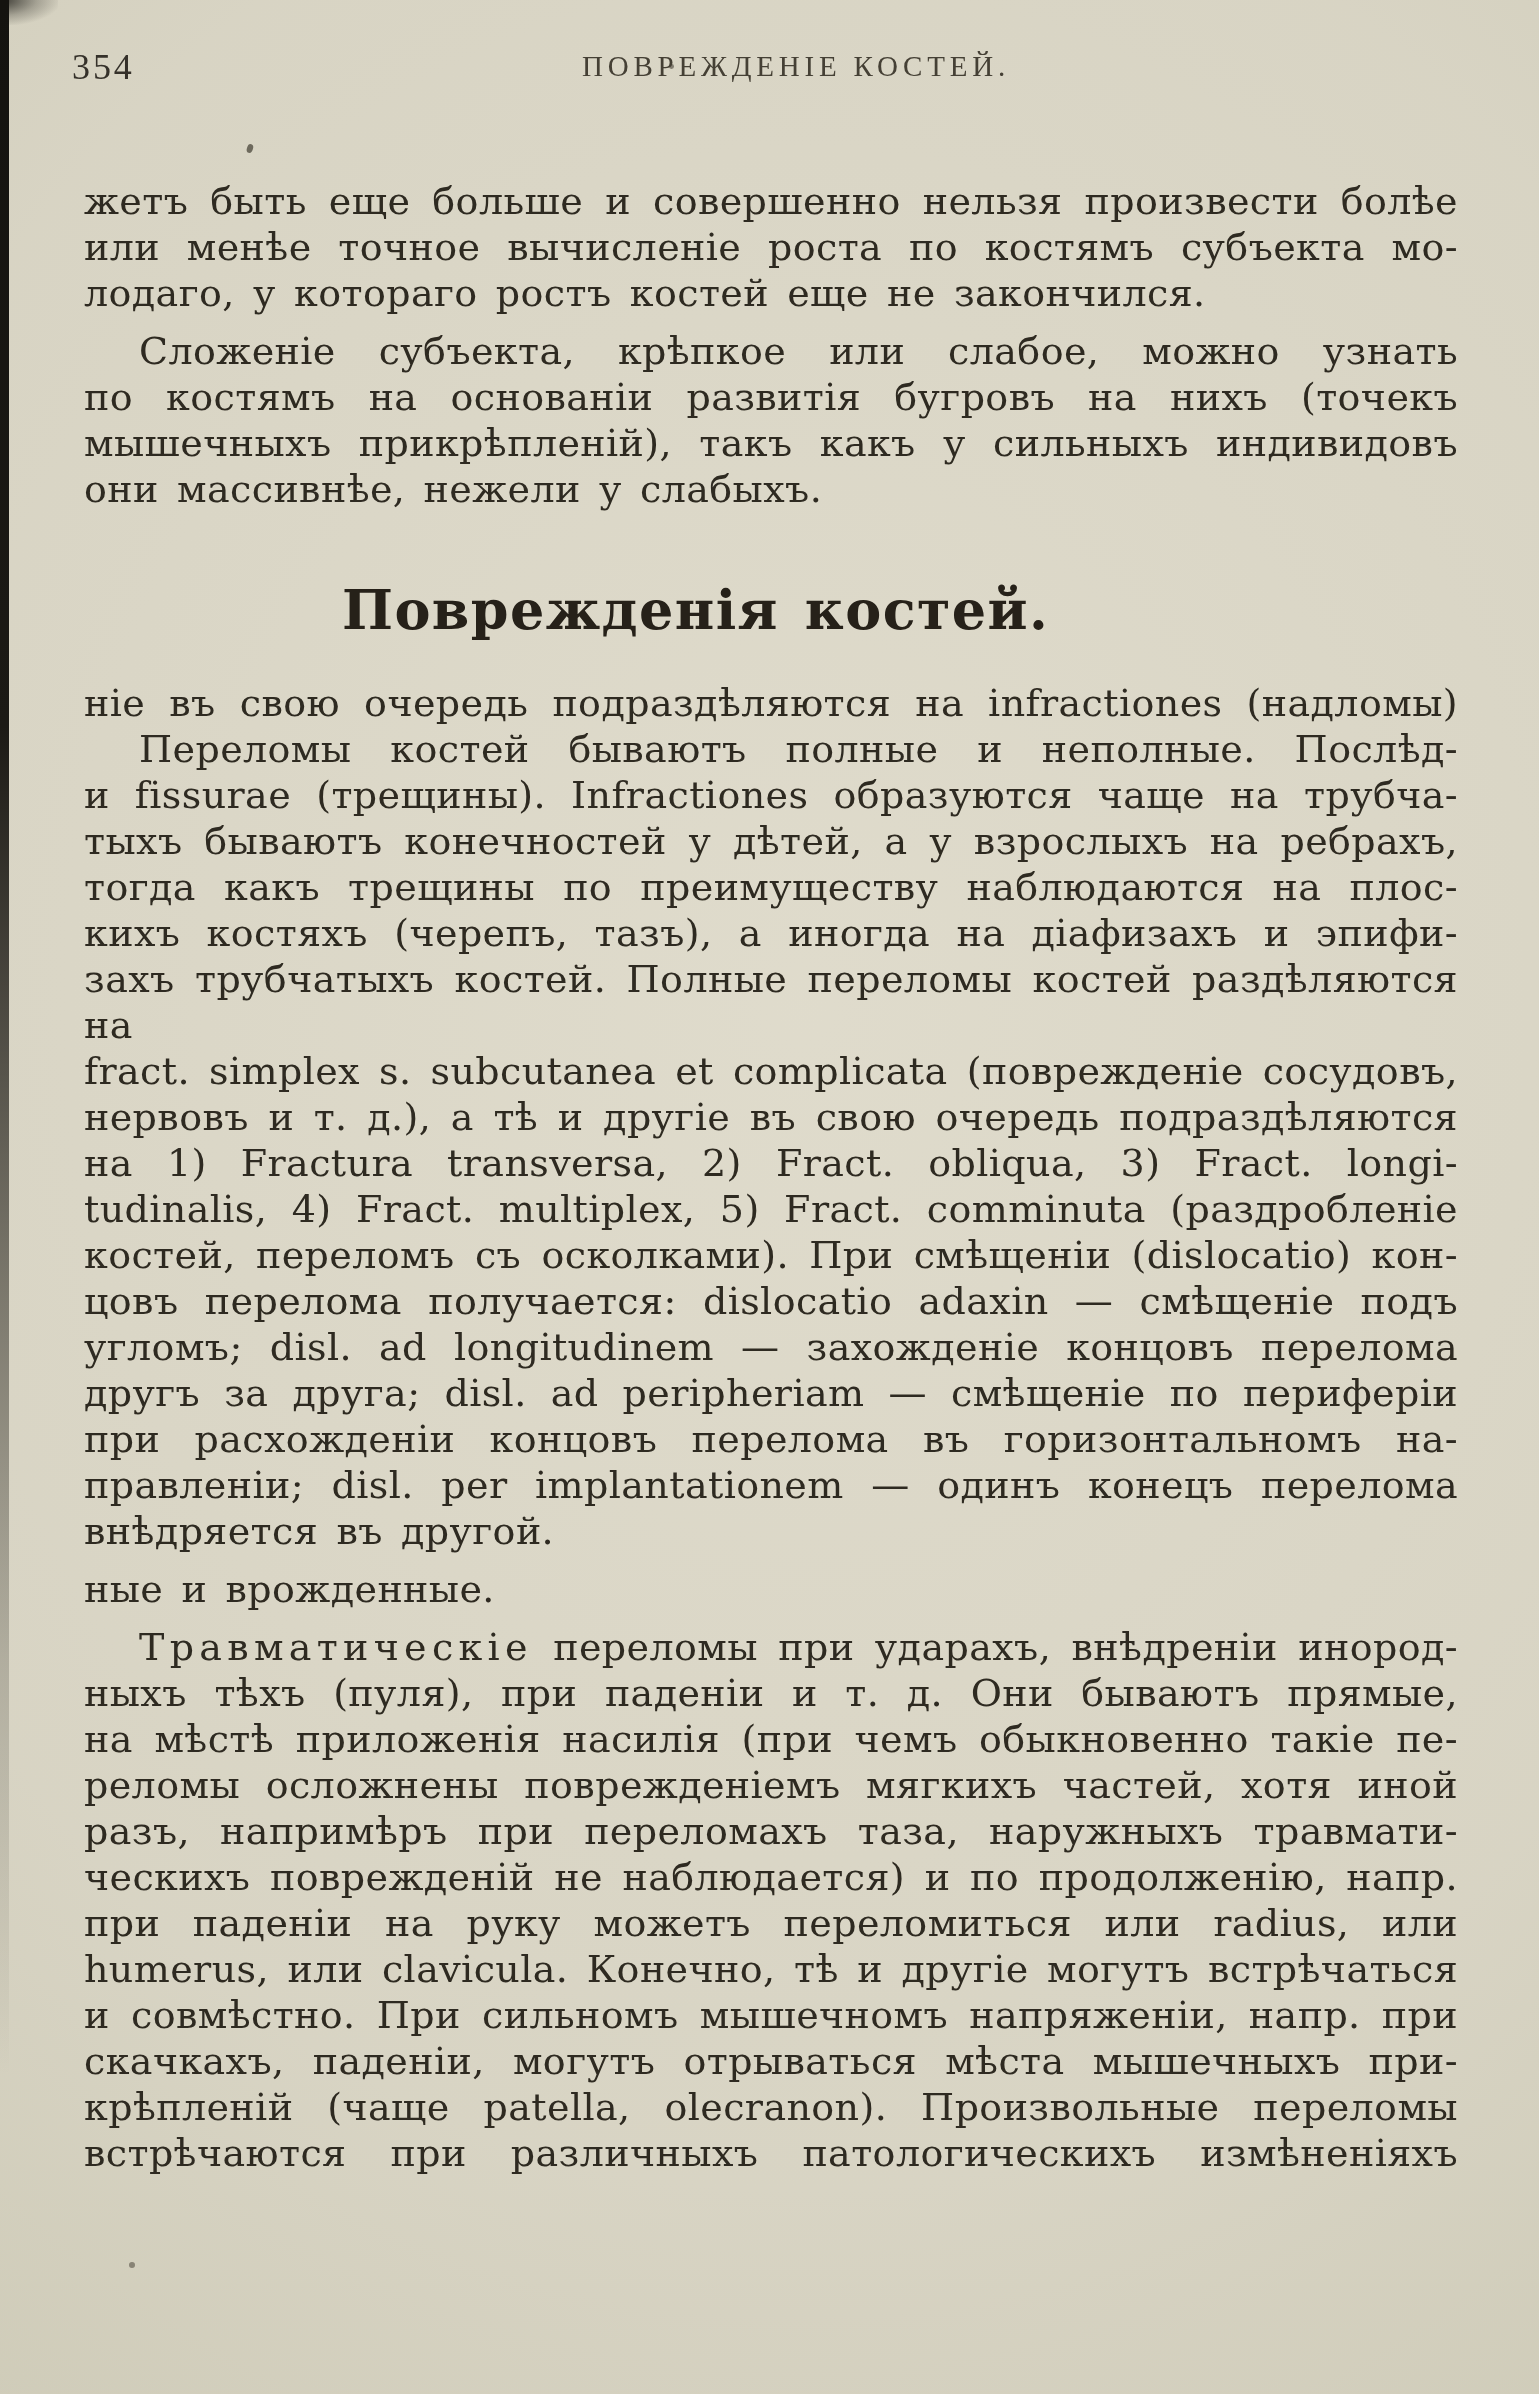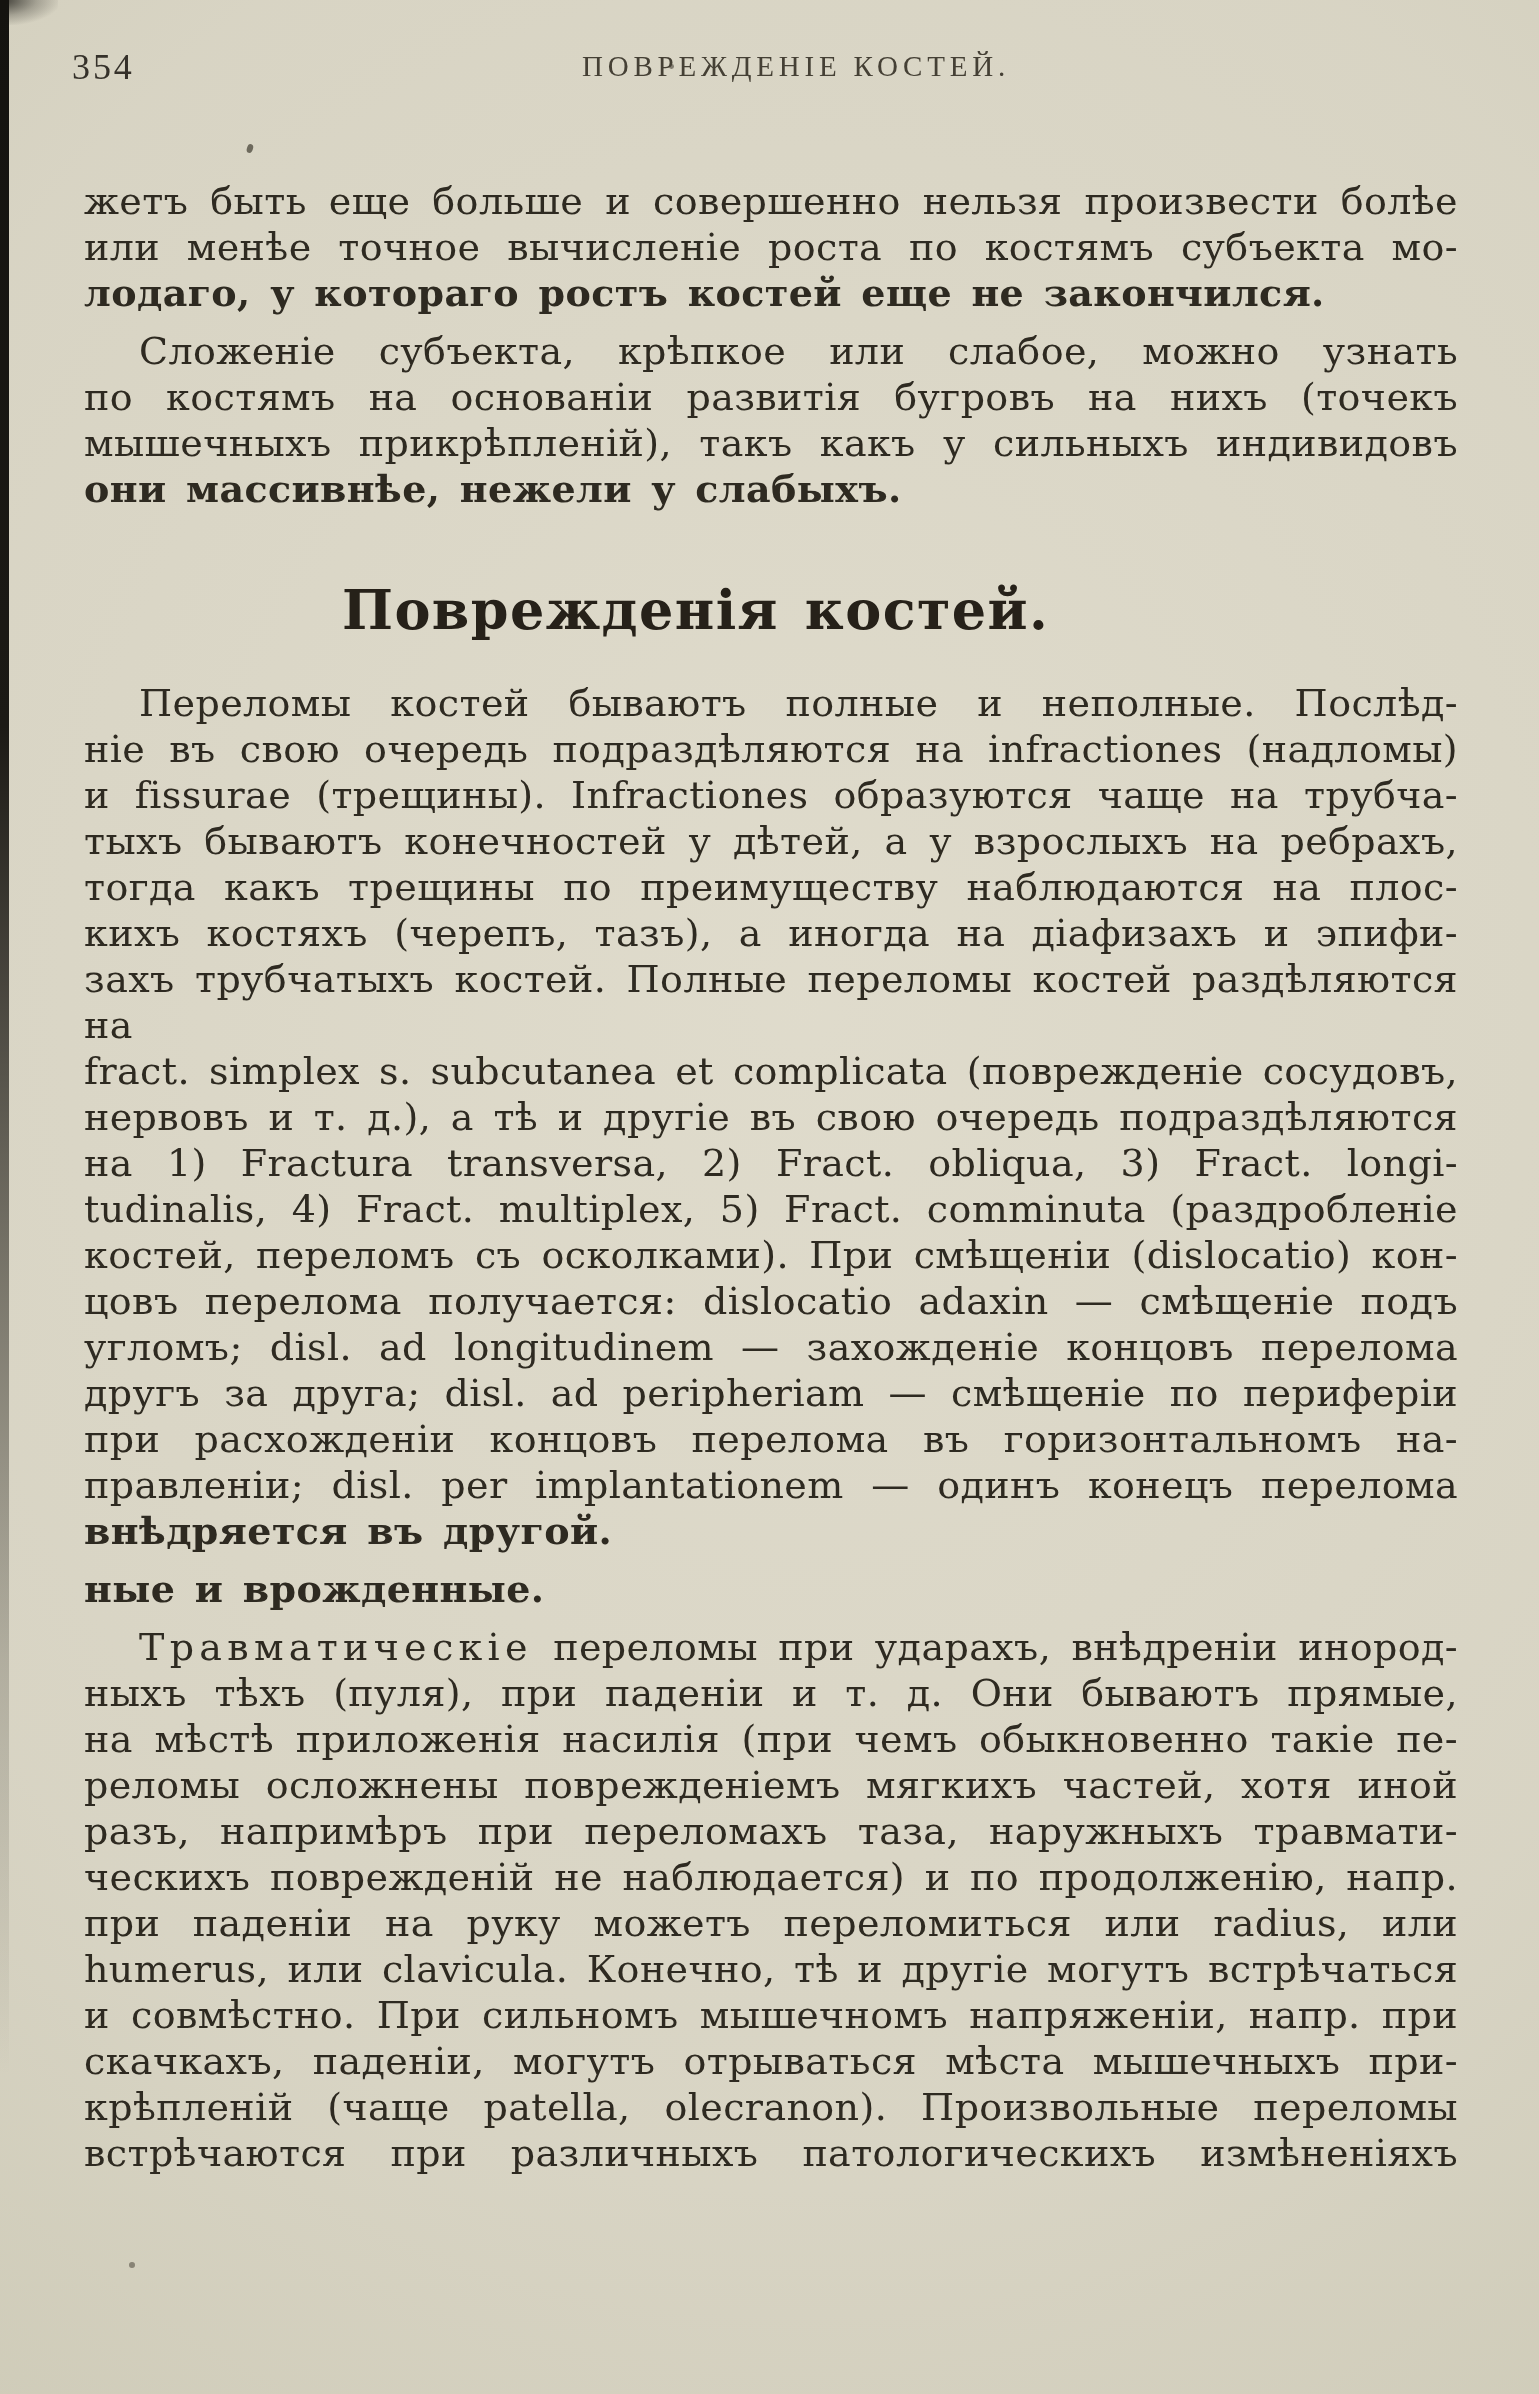--- a/index.html
+++ b/index.html
@@ -82,21 +82,20 @@
   .para { margin: 12px; }
   .line {
     text-align: justify;
     text-align-last: justify;
     -moz-text-align-last: justify;
     white-space: normal;
   }
   .line.endline {
     text-align: center;
     text-align-last: left;
-    font-weight: bold;
     -moz-text-align-last: left;
   }
   .line.indent { text-indent: 55px; }
   .sp { letter-spacing: 5.3px; }
   .heading {
     font-size: 54px;
     line-height: 56px;
     font-weight: 700;
     letter-spacing: 1.4px;
     color: #262119;
@@ -138,22 +137,22 @@
         <div class="para">
           <div class="line indent">Сложеніе субъекта, крѣпкое или слабое, можно узнать</div>
           <div class="line">по костямъ на основаніи развитія бугровъ на нихъ (точекъ</div>
           <div class="line">мышечныхъ прикрѣпленій), такъ какъ у сильныхъ индивидовъ</div>
           <div class="line endline">они массивнѣе, нежели у слабыхъ.</div>
         </div>
       </div>
     <h2 class="heading">Поврежденія костей.</h2>
     <div>
         <div class="para">
+          <div class="line">ніе въ свою очередь подраздѣляются на infractiones (надломы)</div>
           <div class="line indent">Переломы костей бываютъ полные и неполные. Послѣд-</div>
-          <div class="line">ніе въ свою очередь подраздѣляются на infractiones (надломы)</div>
           <div class="line">и fissurae (трещины). Infractiones образуются чаще на трубча-</div>
           <div class="line">тыхъ бываютъ конечностей у дѣтей, а у взрослыхъ на ребрахъ,</div>
           <div class="line">тогда какъ трещины по преимуществу наблюдаются на плос-</div>
           <div class="line">кихъ костяхъ (черепъ, тазъ), а иногда на діафизахъ и эпифи-</div>
           <div class="line">захъ трубчатыхъ костей. Полные переломы костей раздѣляются на</div>
           <div class="line">fract. simplex s. subcutanea et complicata (поврежденіе сосудовъ,</div>
           <div class="line">нервовъ и т. д.), а тѣ и другіе въ свою очередь подраздѣляются</div>
           <div class="line">на 1) Fractura transversa, 2) Fract. obliqua, 3) Fract. longi-</div>
           <div class="line">tudinalis, 4) Fract. multiplex, 5) Fract. comminuta (раздробленіе</div>
           <div class="line">костей, переломъ съ осколками). При смѣщеніи (dislocatio) кон-</div>

